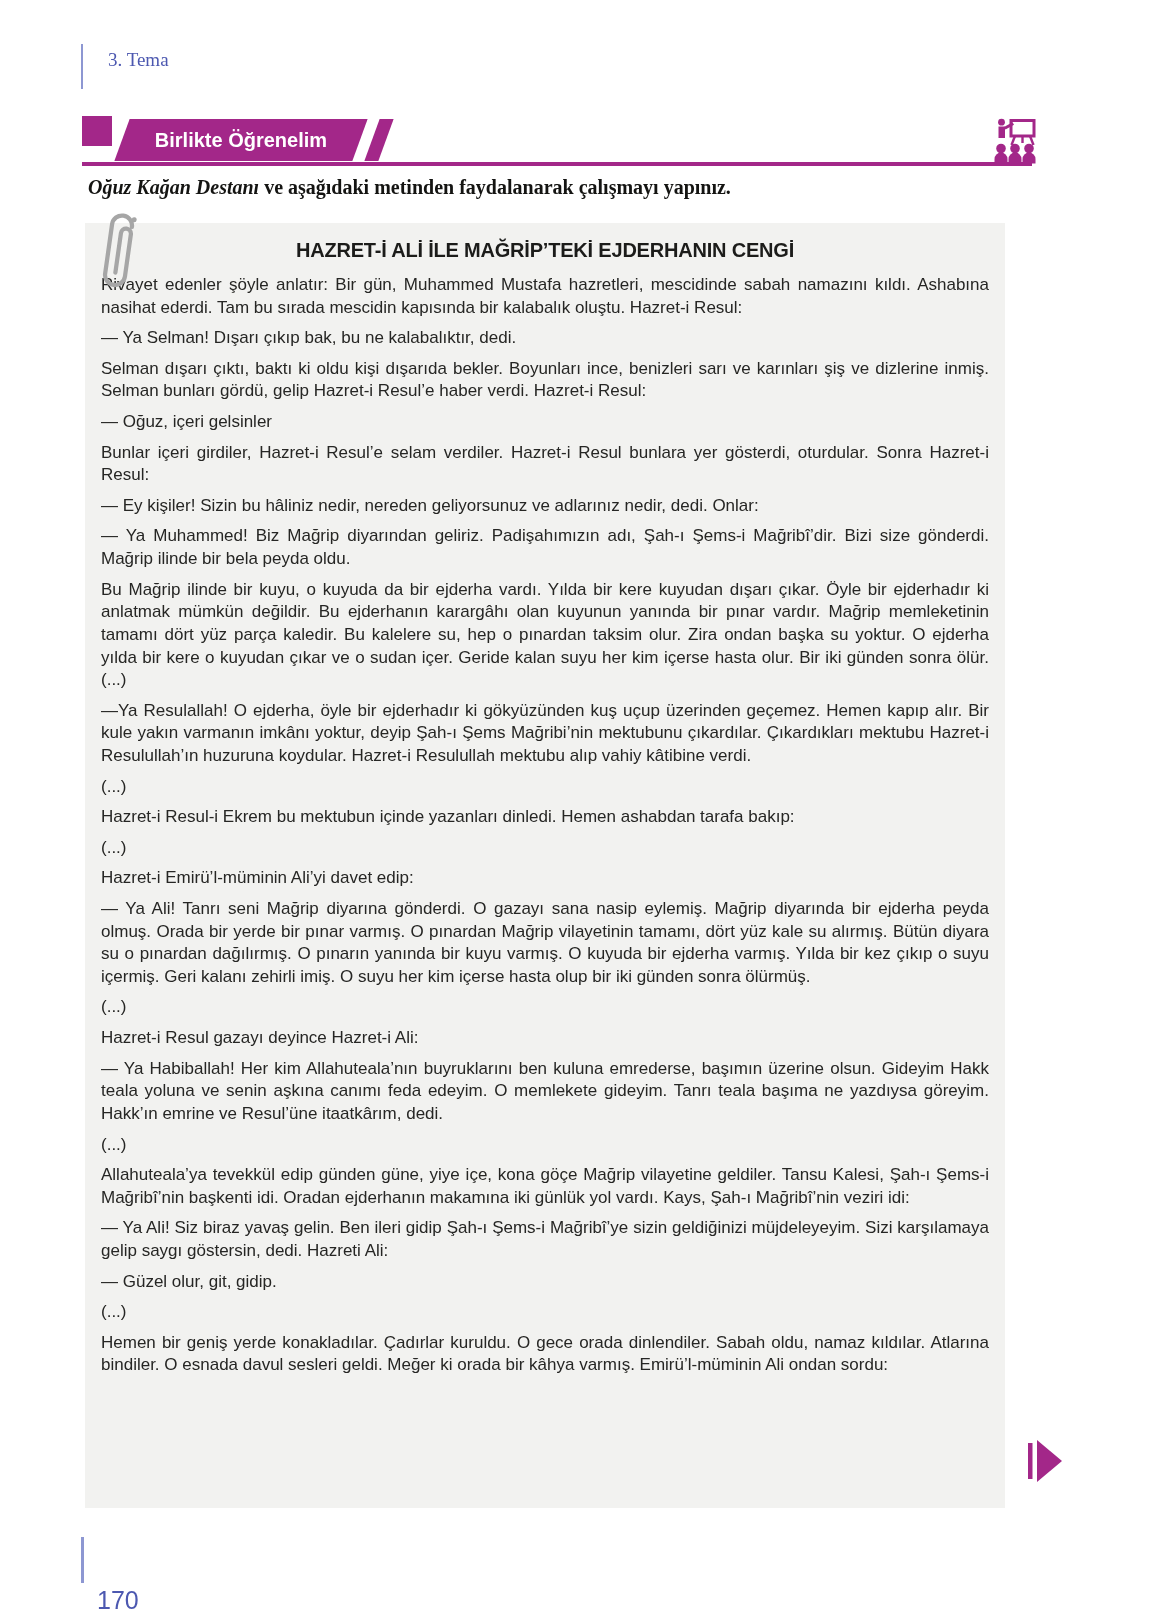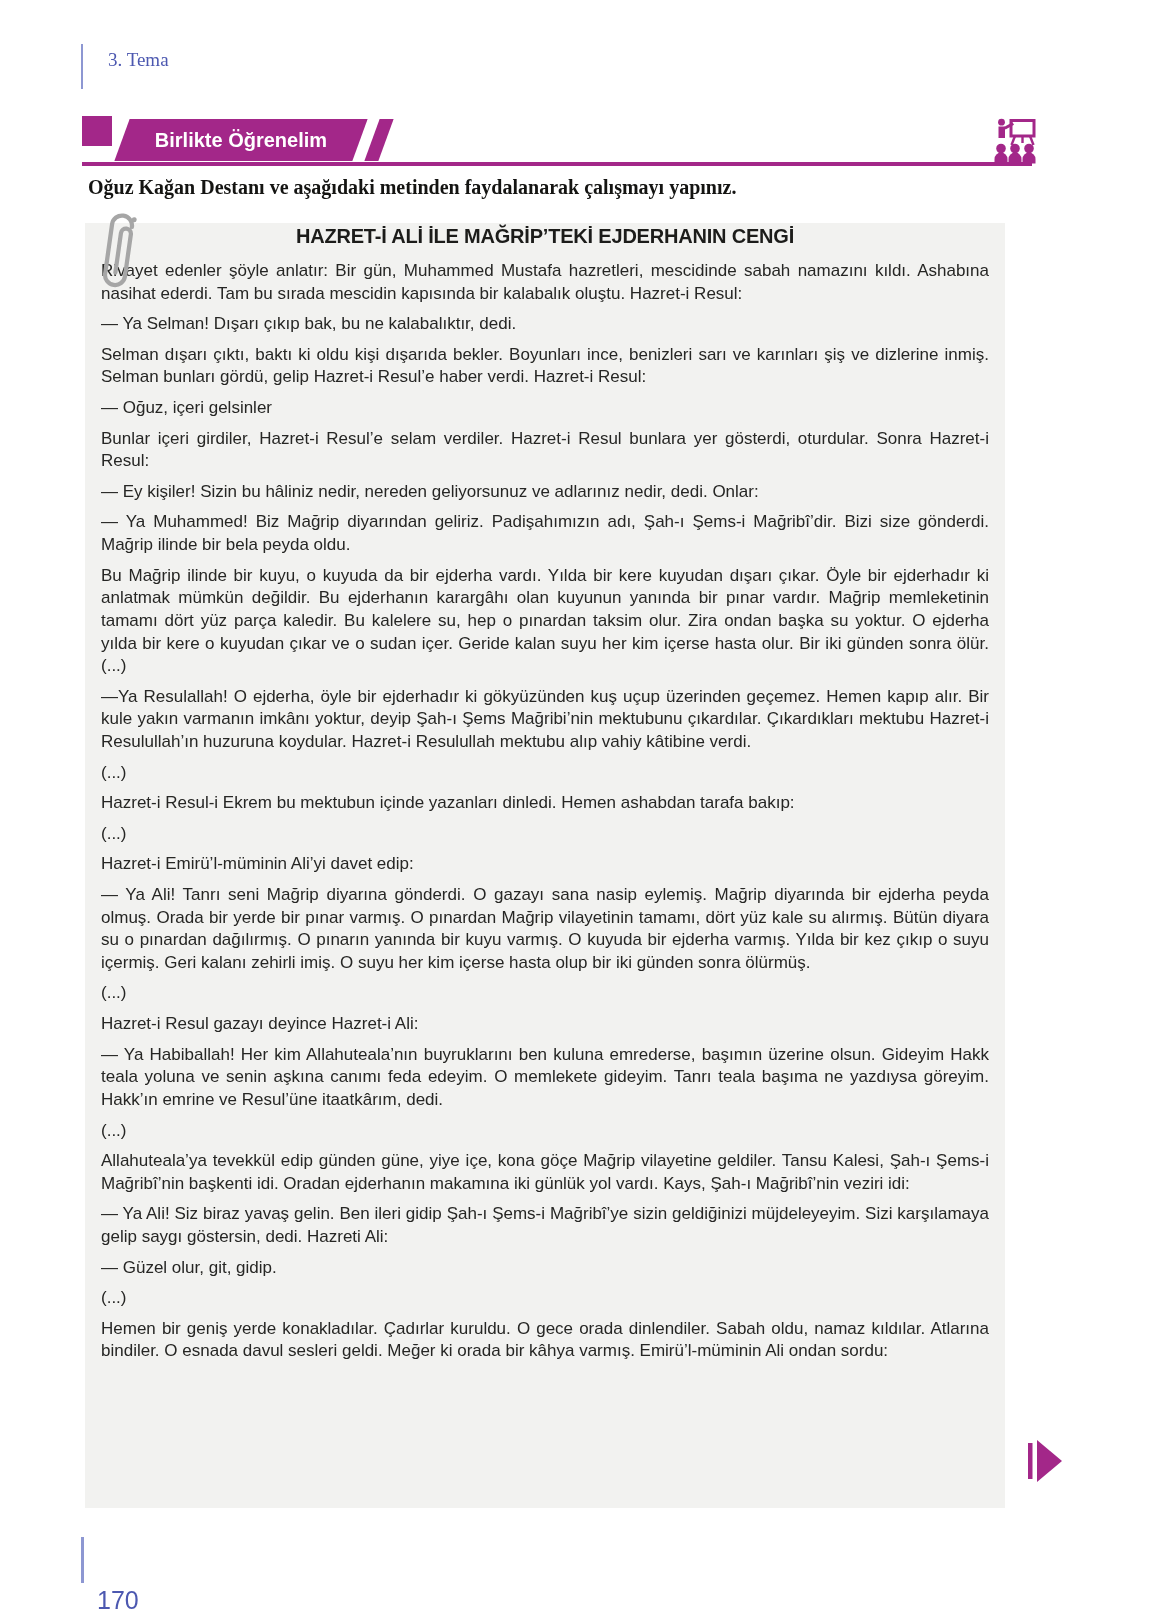--- a/index.html
+++ b/index.html
@@ -24,24 +24,24 @@
   .banner-shape{position:absolute;left:122px;top:119px;width:238px;height:42px;background:var(--mag);
     transform:skewX(-20deg);display:flex;align-items:center;justify-content:center;}
   .banner-shape .label{transform:skewX(20deg);color:#fff;font-weight:bold;font-size:20px;white-space:nowrap;}
   .banner-tail{position:absolute;left:372px;top:119px;width:14px;height:42px;background:var(--mag);
     transform:skewX(-20deg);}
   .banner-rule{position:absolute;left:82px;top:162px;width:950px;height:4px;background:var(--mag);}
   .classroom-icon{position:absolute;left:993px;top:118px;}
   
   .instruction{position:absolute;left:88px;top:176px;width:940px;
     font-family:"Liberation Serif",serif;font-weight:bold;font-size:20px;color:#141412;}
-  .instruction .it{margin-top:21px;}
+  .instruction .it{font-style:italic;margin-top:21px;}
   
   .reading-box{position:absolute;left:85px;top:223px;width:920px;min-height:1285px;
-    background:var(--box-bg);padding:2px 16px 14px 16px;}
+    background:var(--box-bg);padding:16px 16px 14px 16px;}
   .paperclip{position:absolute;left:98px;top:206px;transform:rotate(8deg);}
   .reading-title{text-align:center;font-weight:bold;font-size:20px;letter-spacing:-0.2px;
     color:#1C1C1A;margin:0 0 12px 0;}
   .reading-box p{margin:0 0 8px 0;font-size:17px;line-height:1.33;text-align:justify;
     color:var(--body-ink);}
   .reading-box p:last-child{margin-bottom:4px;}
   
   .continue-arrow{position:absolute;left:1028px;top:1440px;}
   
   .page-rule{position:absolute;left:81px;top:1537px;width:3px;height:46px;background:var(--line-blue);}

